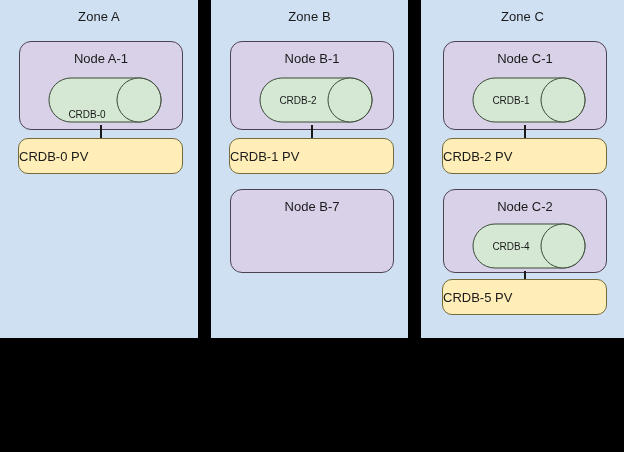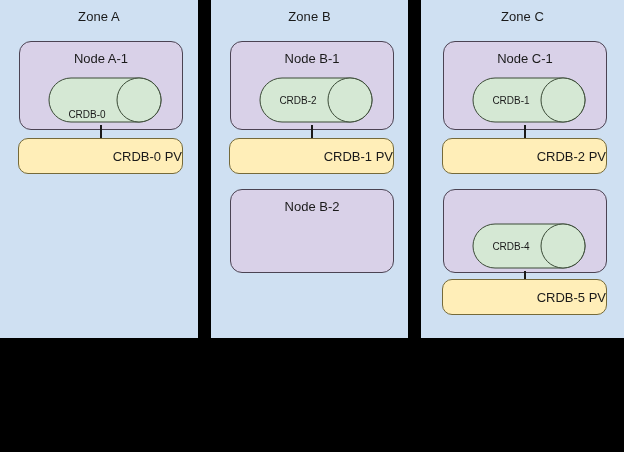--- a/index.html
+++ b/index.html
@@ -62,21 +62,21 @@
   }
 
   .pv{
     position:absolute;
     background:#ffeeb8;
     border:1px solid #756a3a;
     border-radius:10px;
     box-sizing:border-box;
     display:flex;
     align-items:center;
-    justify-content:flex-end;
+    justify-content:flex-start;
     font-size:13px;
     color:#1a1a1a;
   }
 
   .connector{
     position:absolute;
     width:2px;
     background:#1a1a1a;
   }
 </style>
@@ -122,21 +122,21 @@
       </div>
     </div>
 
     <div class="connector" style="left:99px;top:124px;height:14px;"></div>
 
     <div class="pv" style="left:17px;top:137px;width:165px;height:36px;">
       <span>CRDB-1 PV</span>
     </div>
 
     <div class="node" style="left:18px;top:188px;width:164px;height:84px;">
-      <div class="node-title">Node B-2</div>
+      <div class="node-title">Node B-7</div>
     </div>
   </div>
 
   <div class="zone" style="left:421px;top:0px;width:203px;height:338px;">
     <div class="zone-title">Zone C</div>
 
     <div class="node" style="left:21px;top:40px;width:164px;height:89px;">
       <div class="node-title">Node C-1</div>
 
       <div class="cyl" style="left:28px;top:35px;width:114px;height:46px;">
@@ -148,20 +148,21 @@
       </div>
     </div>
 
     <div class="connector" style="left:102px;top:124px;height:14px;"></div>
 
     <div class="pv" style="left:20px;top:137px;width:165px;height:36px;">
       <span>CRDB-2 PV</span>
     </div>
 
     <div class="node" style="left:21px;top:188px;width:164px;height:84px;">
+      <div class="node-title">Node C-2</div>
 
       <div class="cyl" style="left:28px;top:33px;width:114px;height:46px;">
         <svg width="114" height="46" viewBox="0 0 114 46" aria-hidden="true">
           <path d="M23,1 H91 A22,22 0 0 1 91,45 H23 A22,22 0 0 1 23,1 Z" fill="#d5e8d4" stroke="#3a4a36" stroke-width="1"></path>
           <ellipse cx="91" cy="23" rx="22" ry="22" fill="#d5e8d4" stroke="#3a4a36" stroke-width="1"></ellipse>
         </svg>
         <div class="cyl-label" style="width:78px;">CRDB-4</div>
       </div>
     </div>
 

